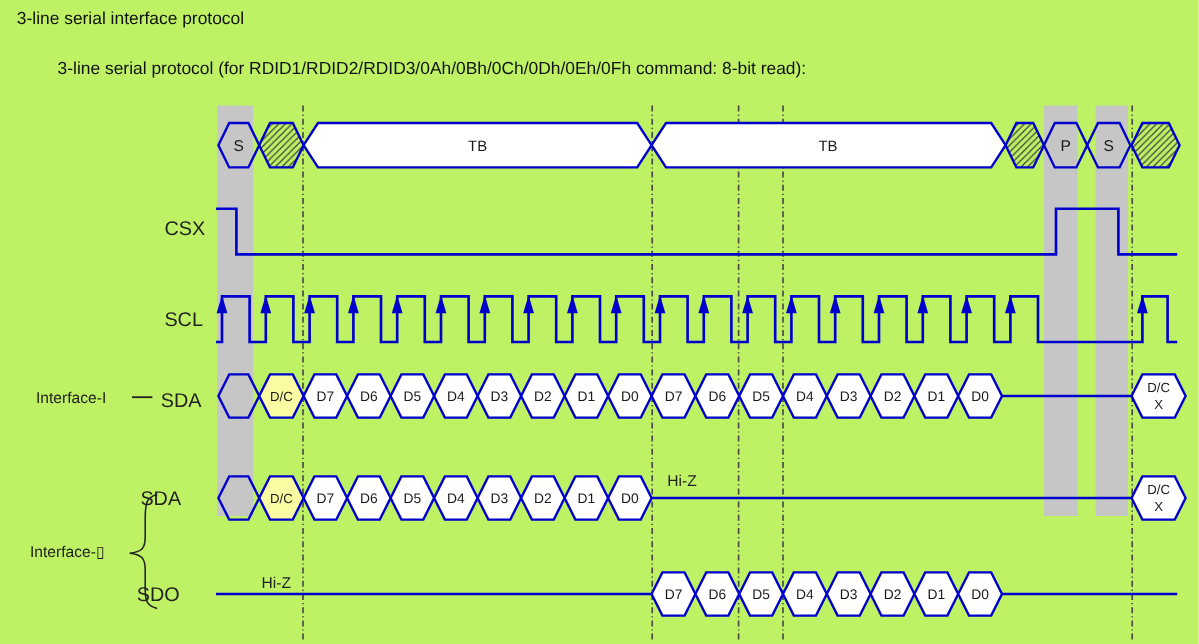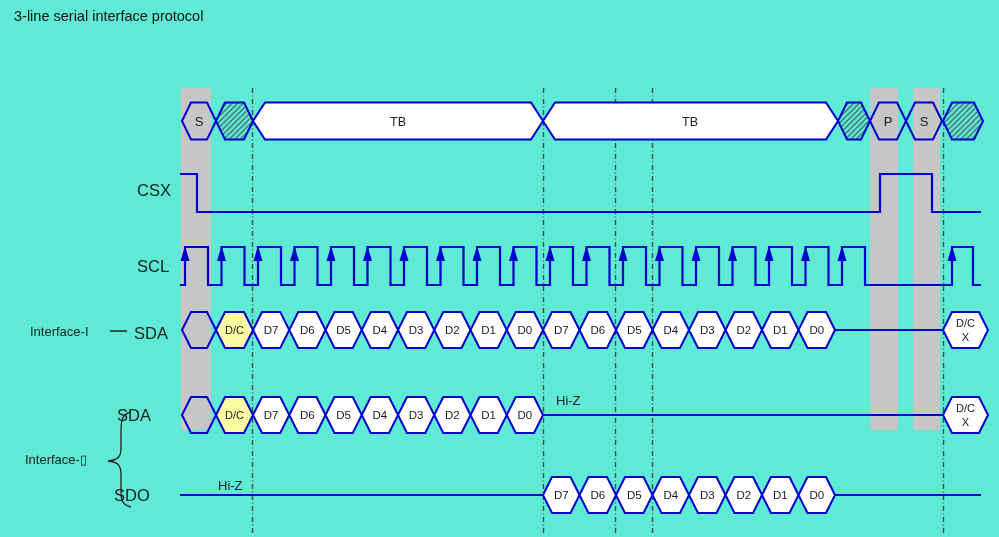--- a/index.html
+++ b/index.html
@@ -1,27 +1,28 @@
 <!DOCTYPE html>
 <html><head>
 <meta charset="utf-8">
 <style>
   html,body{margin:0;padding:0;background:#fff;}
-  .page{position:relative;width:999px;height:537px;background:#5eead4;overflow:hidden;
+  .page{position:relative;width:999px;height:537px;background:#bef264;overflow:hidden;
         font-family:"Liberation Sans",sans-serif;color:#111;}
   .title{position:absolute;left:14px;top:8px;font-size:14.5px;color:#111;white-space:nowrap;}
   .subtitle{position:absolute;left:48px;top:50px;font-size:14.5px;color:#111;white-space:nowrap;}
   svg#diagram{position:absolute;left:0;top:0;}
   svg text{font-family:"Liberation Sans",sans-serif;}
 </style>
 </head>
 <body>
 
 <div class="page">
   <div class="title">3-line serial interface protocol</div>
+  <div class="subtitle">3-line serial protocol (for RDID1/RDID2/RDID3/0Ah/0Bh/0Ch/0Dh/0Eh/0Fh command: 8-bit read):</div>
   <svg id="diagram" width="999" height="537" viewBox="0 0 999 537">
     <defs>
       <pattern id="hatch" width="5.5" height="5.5" patternUnits="userSpaceOnUse">
         <path d="M0,5.5 L5.5,0 M-1.4,1.4 L1.4,-1.4 M4.1,6.9 L6.9,4.1" stroke="#3F3F3F" stroke-width="1" fill="none"></path>
       </pattern>
     </defs>
     <g id="g-bands">
         <rect x="181" y="88" width="30" height="342" fill="#C6C6C6"></rect>
         <rect x="870" y="88" width="28" height="342" fill="#C6C6C6"></rect>
         <rect x="913" y="88" width="27" height="342" fill="#C6C6C6"></rect>

